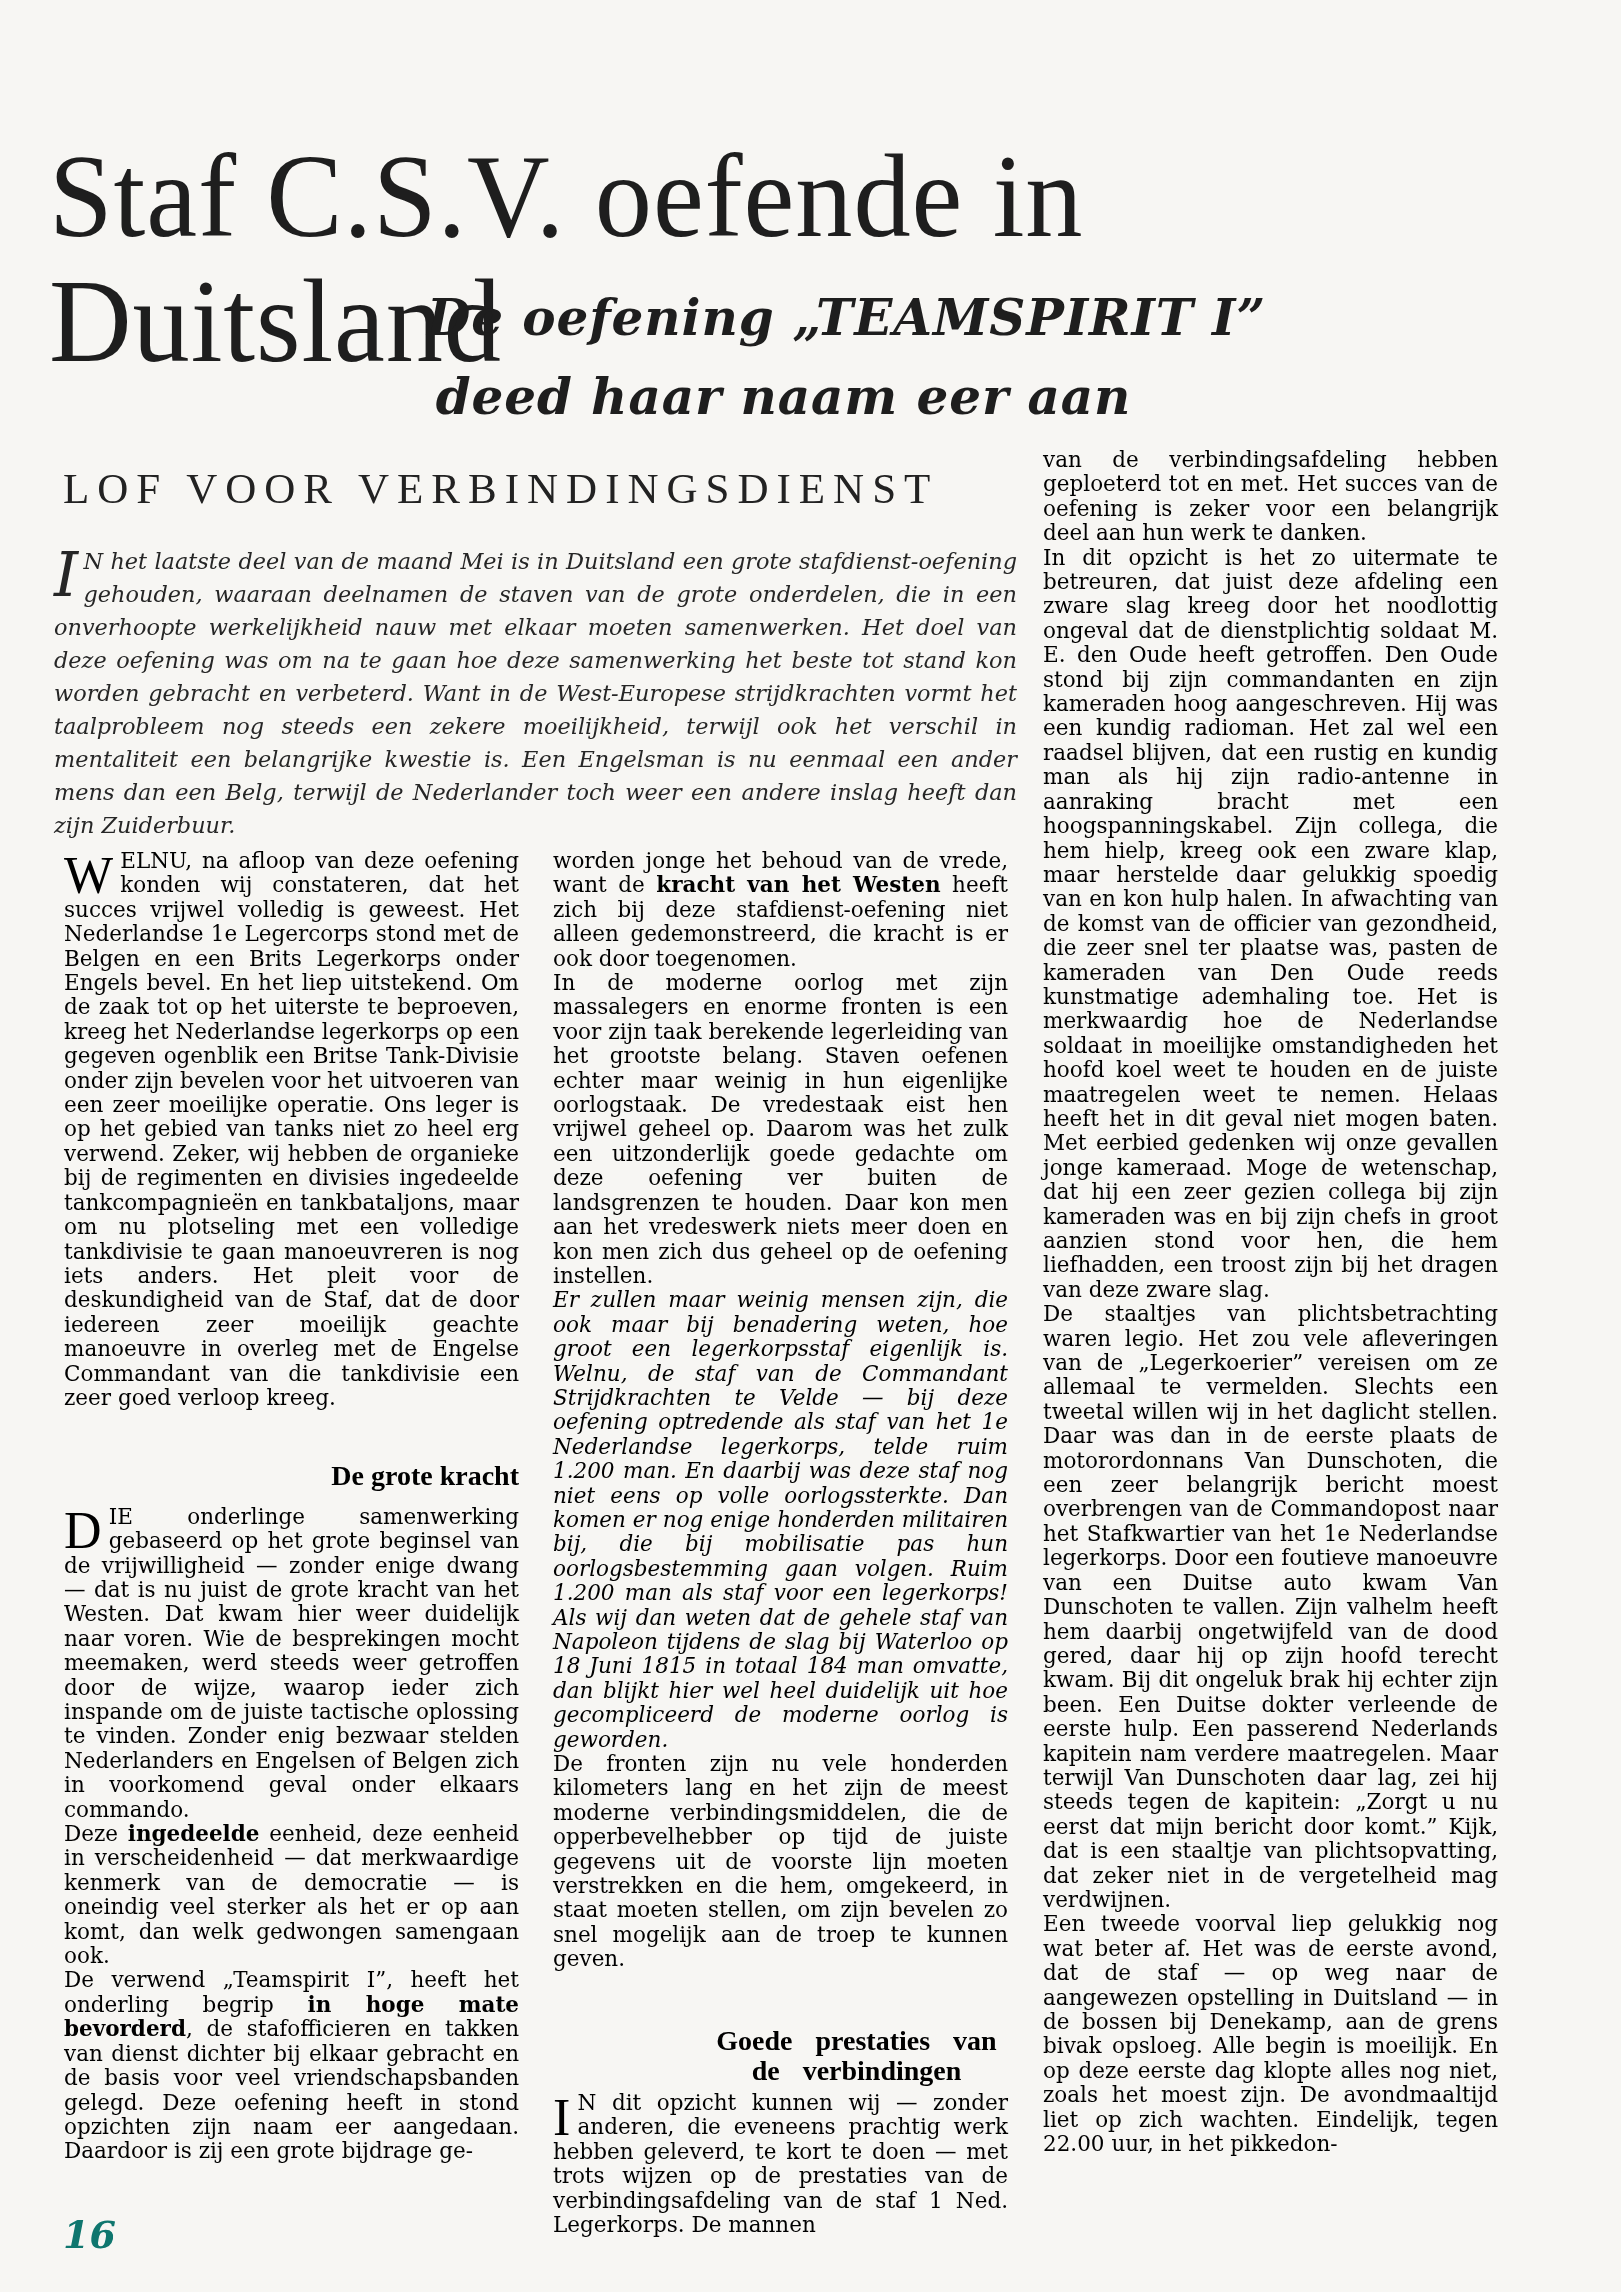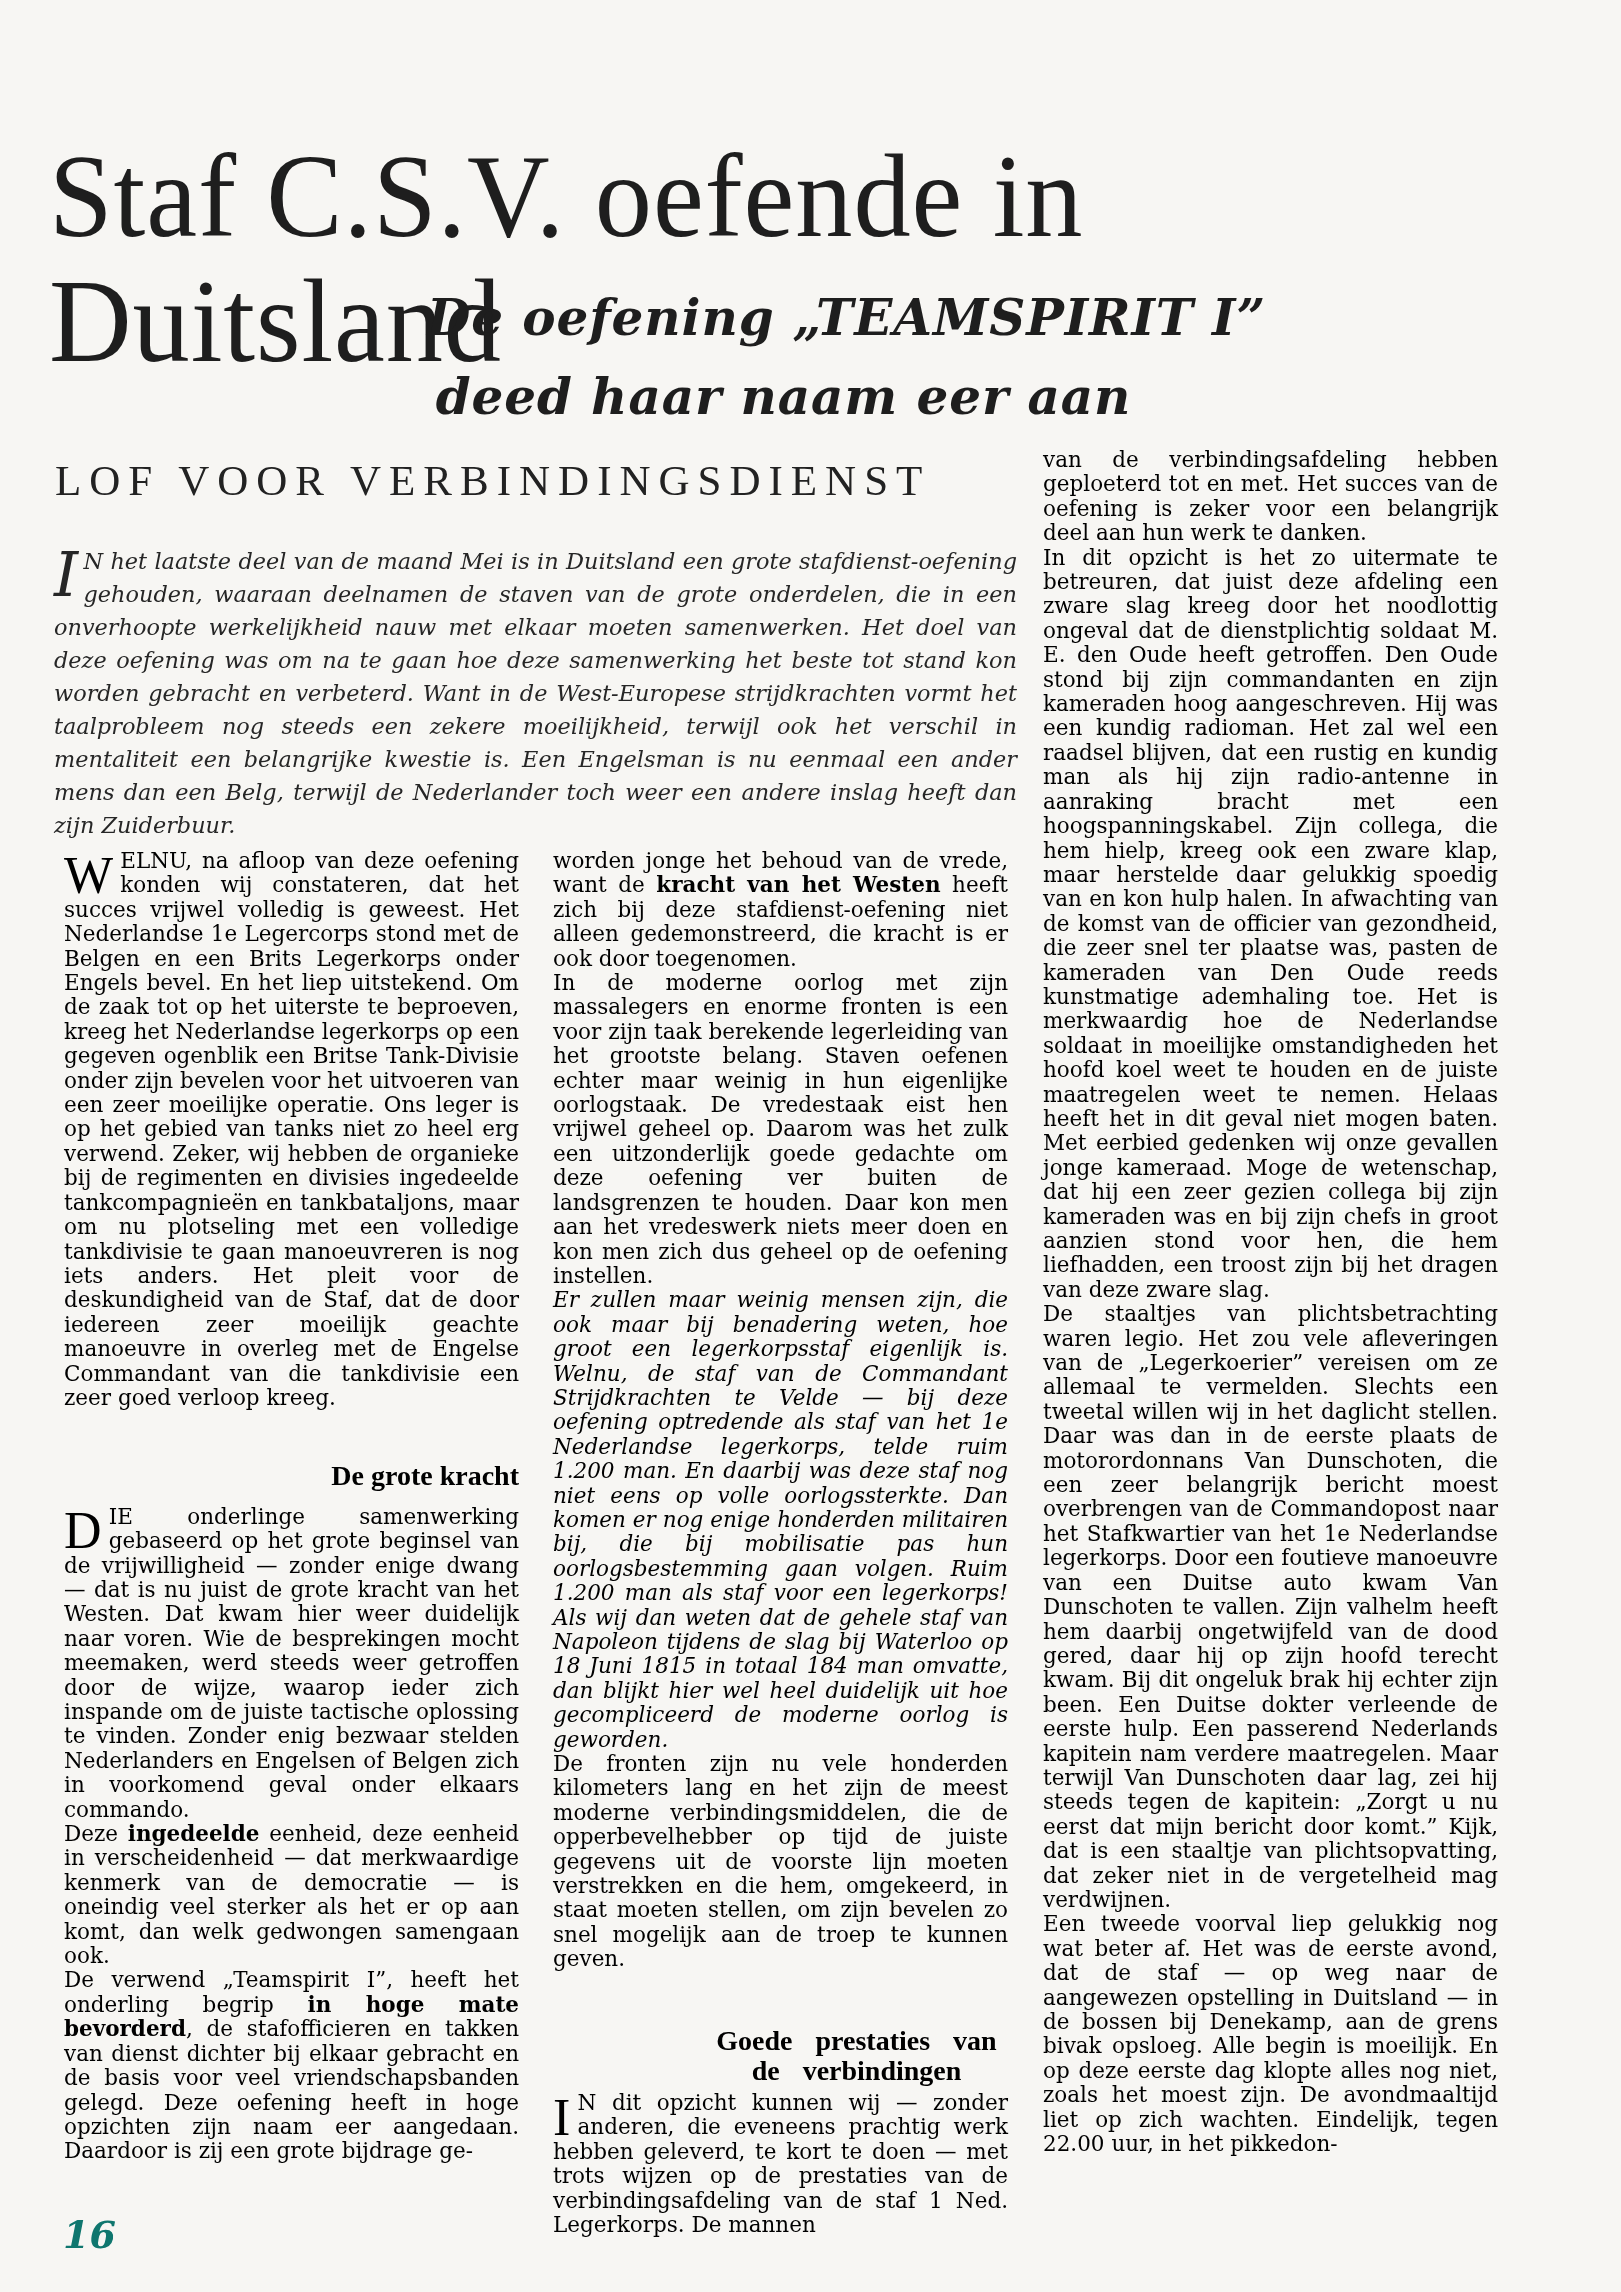--- a/index.html
+++ b/index.html
@@ -27,21 +27,21 @@
     font-style: italic; font-weight: bold;
     font-size: 50px; color: #1e1e1e; margin: 0;
     letter-spacing: 0.9px;
   }
   .sub1 { top: 288px; left: 36px; }
   .sub2 { top: 367px; left: -27px; }
 
   .lof {
     position: absolute; left: 47px; top: 448px; width: 972px;
     font-family: "Liberation Serif", "DejaVu Serif", serif;
-    font-size: 43px; letter-spacing: 8px; color: #222; margin: 8px;
+    font-size: 43px; letter-spacing: 8px; color: #222; margin: 16px;
     white-space: nowrap; font-weight: normal;
   }
 
   .intro {
     position: absolute; left: 54px; top: 545px; width: 963px;
     font-family: "DejaVu Serif", "Liberation Serif", serif;
     font-style: italic; font-size: 22.4px; line-height: 33px;
     text-align: justify; color: #262626; margin: 0;
   }
   .intro .drop {
@@ -97,21 +97,21 @@
 
   <div class="intro">
     <span class="drop">I</span><span>N het laatste deel van de maand Mei is in Duitsland een grote stafdienst-oefening gehouden, waaraan deelnamen de staven van de grote onderdelen, die in een onverhoopte werkelijkheid nauw met elkaar moeten samenwerken. Het doel van deze oefening was om na te gaan hoe deze samenwerking het beste tot stand kon worden gebracht en verbeterd. Want in de West-Europese strijdkrachten vormt het taalprobleem nog steeds een zekere moeilijkheid, terwijl ook het verschil in mentaliteit een belangrijke kwestie is. Een Engelsman is nu eenmaal een ander mens dan een Belg, terwijl de Nederlander toch weer een andere inslag heeft dan zijn Zuiderbuur.</span>
   </div>
 
   <div class="col col-left">
     <p><span class="dropcap">W</span><span>ELNU, na afloop van deze oefening konden wij constateren, dat het succes vrijwel volledig is geweest. Het Nederlandse 1e Legercorps stond met de Belgen en een Brits Legerkorps onder Engels bevel. En het liep uitstekend. Om de zaak tot op het uiterste te beproeven, kreeg het Nederlandse legerkorps op een gegeven ogenblik een Britse Tank-Divisie onder zijn bevelen voor het uitvoeren van een zeer moeilijke operatie. Ons leger is op het gebied van tanks niet zo heel erg verwend. Zeker, wij hebben de organieke bij de regimenten en divisies ingedeelde tankcompagnieën en tankbataljons, maar om nu plotseling met een volledige tankdivisie te gaan manoeuvreren is nog iets anders. Het pleit voor de deskundigheid van de Staf, dat de door iedereen zeer moeilijk geachte manoeuvre in overleg met de Engelse Commandant van die tankdivisie een zeer goed verloop kreeg.</span></p>
     <p class="subhead">De grote kracht</p>
     <p><span class="dropcap">D</span><span>IE onderlinge samenwerking gebaseerd op het grote beginsel van de vrijwilligheid — zonder enige dwang — dat is nu juist de grote kracht van het Westen. Dat kwam hier weer duidelijk naar voren. Wie de besprekingen mocht meemaken, werd steeds weer getroffen door de wijze, waarop ieder zich inspande om de juiste tactische oplossing te vinden. Zonder enig bezwaar stelden Nederlanders en Engelsen of Belgen zich in voorkomend geval onder elkaars commando.</span></p>
     <p><span>Deze </span><span class="b">ingedeelde</span><span> eenheid, deze eenheid in verscheidenheid — dat merkwaardige kenmerk van de democratie — is oneindig veel sterker als het er op aan komt, dan welk gedwongen samengaan ook.</span></p>
-    <p><span>De verwend „Teamspirit I”, heeft het onderling begrip </span><span class="b">in hoge mate bevorderd</span><span>, de stafofficieren en takken van dienst dichter bij elkaar gebracht en de basis voor veel vriendschapsbanden gelegd. Deze oefening heeft in hoge opzichten zijn naam eer aangedaan. Daardoor is zij een grote bijdrage ge-</span></p>
+    <p><span>De verwend „Teamspirit I”, heeft het onderling begrip </span><span class="b">in hoge mate bevorderd</span><span>, de stafofficieren en takken van dienst dichter bij elkaar gebracht en de basis voor veel vriendschapsbanden gelegd. Deze oefening heeft in stond opzichten zijn naam eer aangedaan. Daardoor is zij een grote bijdrage ge-</span></p>
   </div>
 
   <div class="col col-mid">
     <p><span>worden jonge het behoud van de vrede, want de </span><span class="b">kracht van het Westen</span><span> heeft zich bij deze stafdienst-oefening niet alleen gedemonstreerd, die kracht is er ook door toegenomen.</span></p>
     <p>In de moderne oorlog met zijn massalegers en enorme fronten is een voor zijn taak berekende legerleiding van het grootste belang. Staven oefenen echter maar weinig in hun eigenlijke oorlogstaak. De vredestaak eist hen vrijwel geheel op. Daarom was het zulk een uitzonderlijk goede gedachte om deze oefening ver buiten de landsgrenzen te houden. Daar kon men aan het vredeswerk niets meer doen en kon men zich dus geheel op de oefening instellen.</p>
     <p class="it">Er zullen maar weinig mensen zijn, die ook maar bij benadering weten, hoe groot een legerkorpsstaf eigenlijk is. Welnu, de staf van de Commandant Strijdkrachten te Velde — bij deze oefening optredende als staf van het 1e Nederlandse legerkorps, telde ruim 1.200 man. En daarbij was deze staf nog niet eens op volle oorlogssterkte. Dan komen er nog enige honderden militairen bij, die bij mobilisatie pas hun oorlogsbestemming gaan volgen. Ruim 1.200 man als staf voor een legerkorps! Als wij dan weten dat de gehele staf van Napoleon tijdens de slag bij Waterloo op 18 Juni 1815 in totaal 184 man omvatte, dan blijkt hier wel heel duidelijk uit hoe gecompliceerd de moderne oorlog is geworden.</p>
     <p>De fronten zijn nu vele honderden kilometers lang en het zijn de meest moderne verbindingsmiddelen, die de opperbevelhebber op tijd de juiste gegevens uit de voorste lijn moeten verstrekken en die hem, omgekeerd, in staat moeten stellen, om zijn bevelen zo snel mogelijk aan de troep te kunnen geven.</p>
     <p class="subhead2">Goede prestaties van de verbindingen</p>
     <p><span class="dropcap">I</span><span>N dit opzicht kunnen wij — zonder anderen, die eveneens prachtig werk hebben geleverd, te kort te doen — met trots wijzen op de prestaties van de verbindingsafdeling van de staf 1 Ned. Legerkorps. De mannen</span></p>
   </div>

